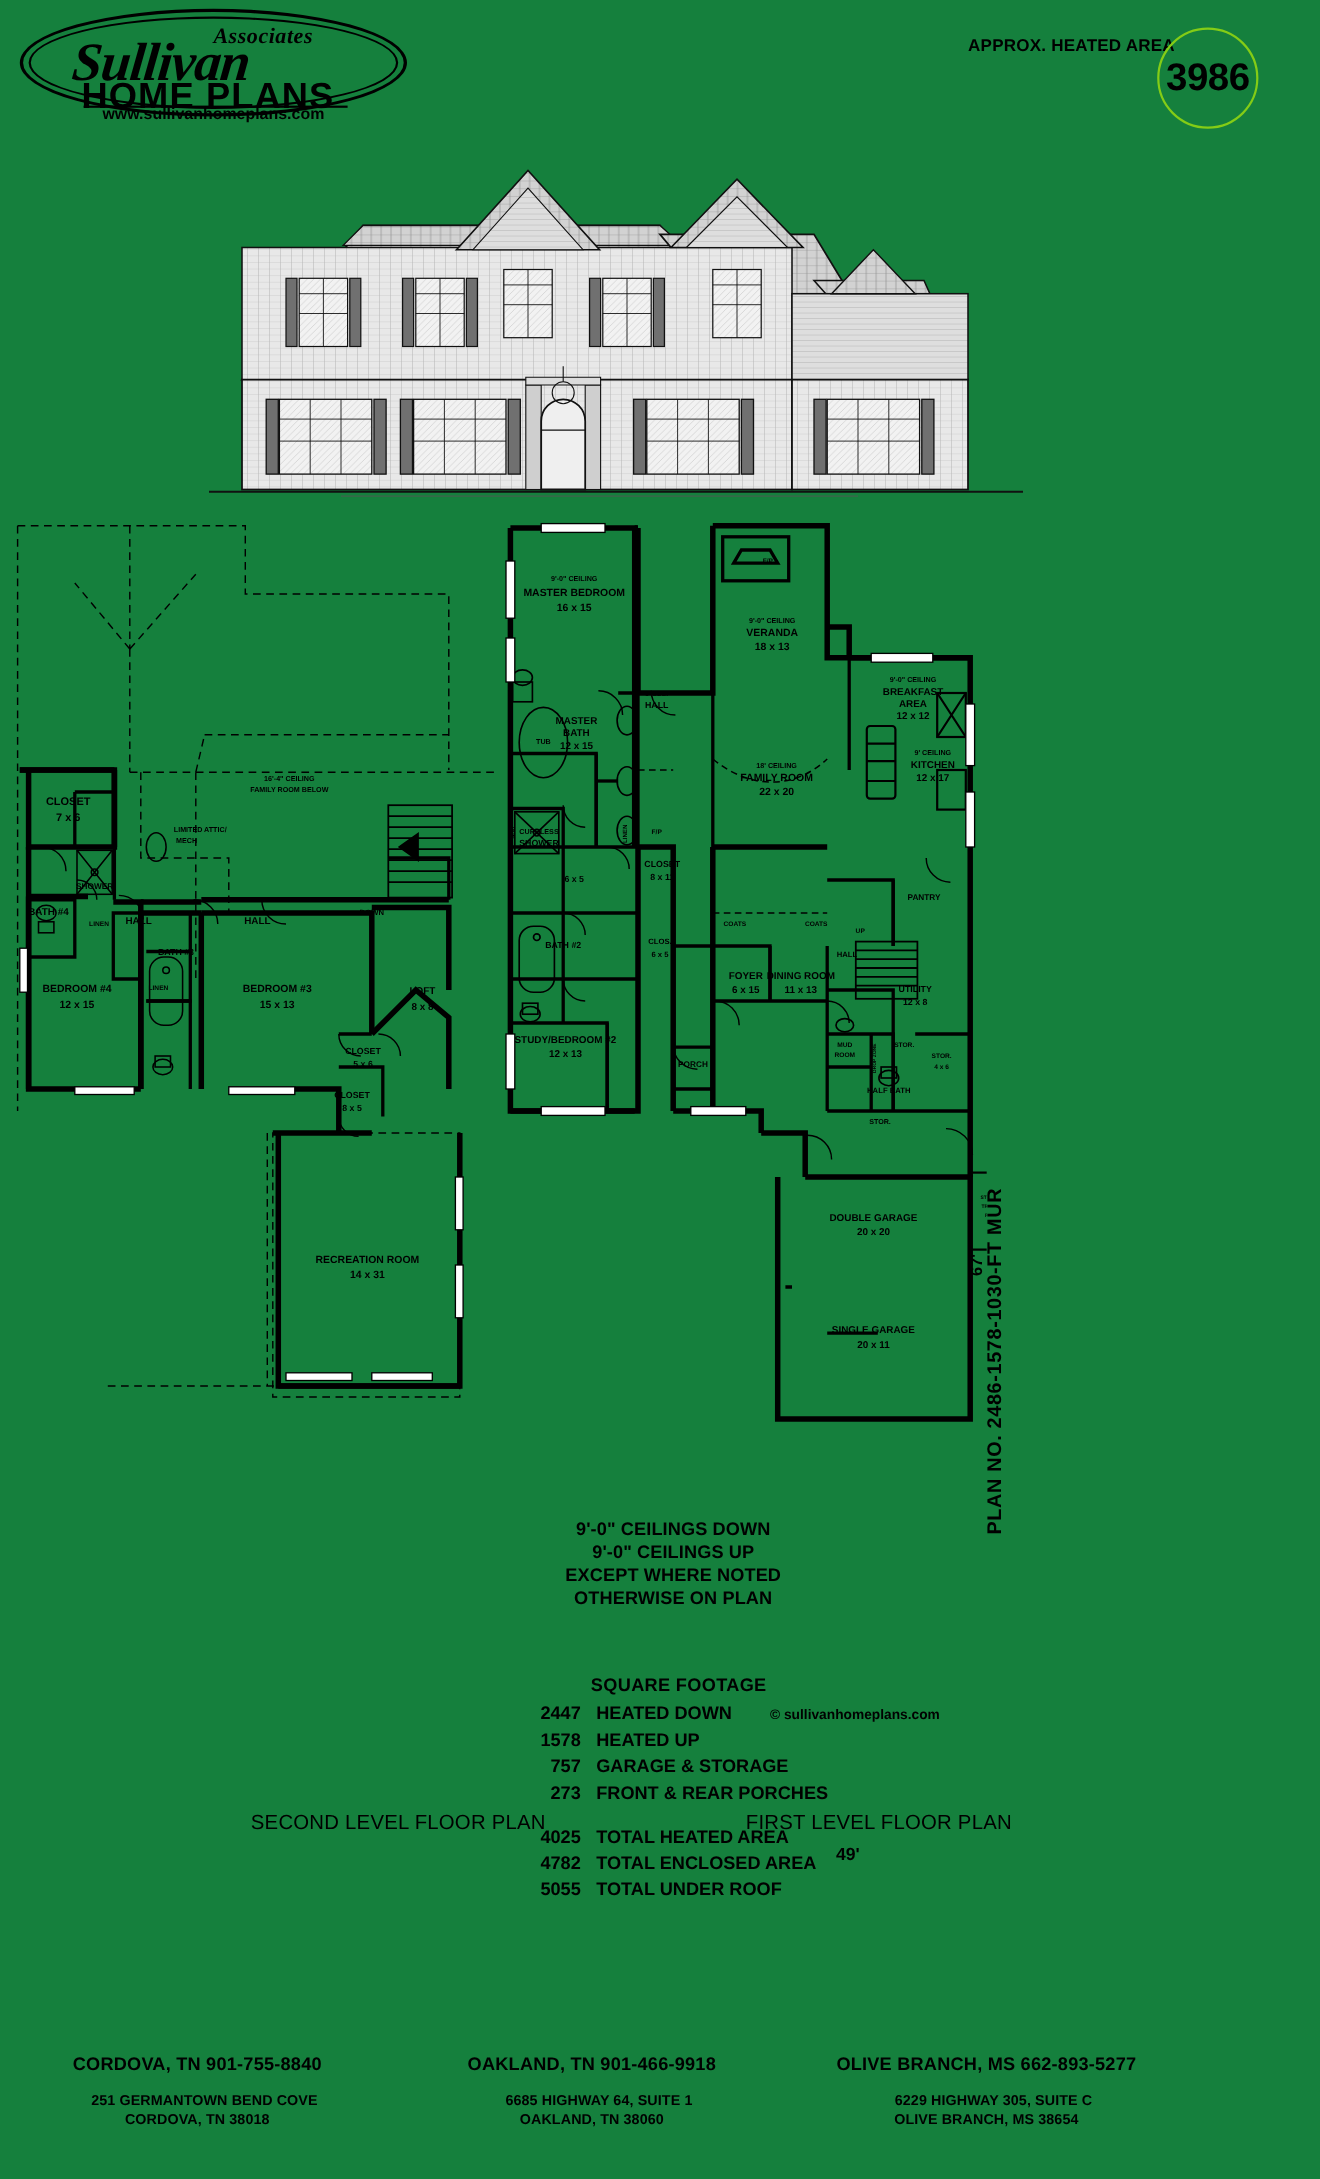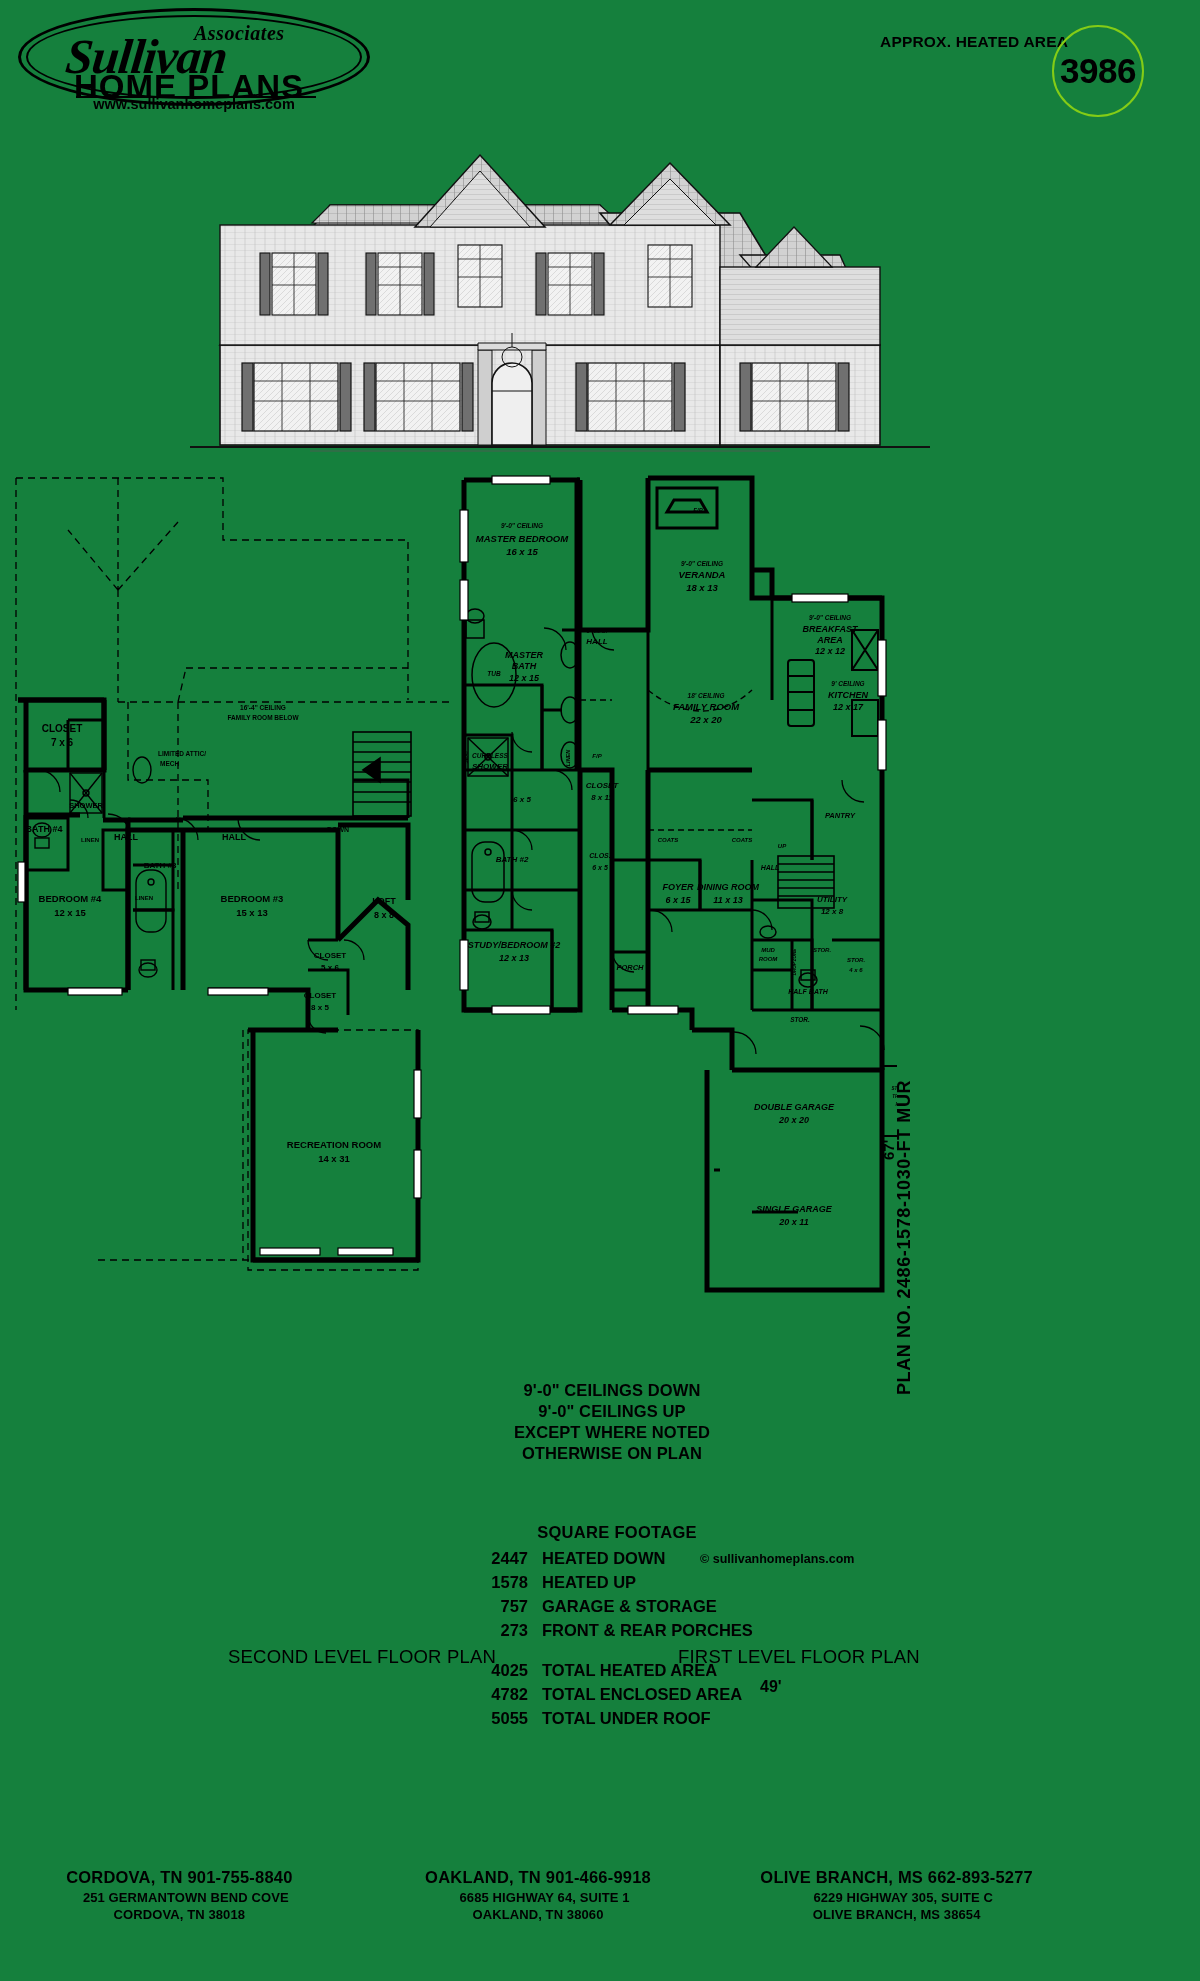--- a/index.html
+++ b/index.html
@@ -27,21 +27,21 @@
   .heated-circle span{font-weight:700;font-size:35px;letter-spacing:-.5px;}
 
   
   .elev{position:absolute;left:180px;top:95px;width:760px;height:380px;}
   .elev svg{display:block;}
 
   
   .plan{position:absolute;}
   .plan svg{display:block;}
   #second-plan{left:8px;top:470px;width:445px;height:830px;}
-  #first-plan{left:452px;top:470px;width:445px;height:830px;font-style:italic;}
+  #first-plan{left:452px;top:470px;width:445px;height:830px;}
 
   
   .rlabel{font-family:"Liberation Sans",sans-serif;font-weight:700;text-anchor:middle;fill:#000;}
 
   
   .ceil-note{position:absolute;left:452px;top:1380px;width:320px;text-align:center;
     font-weight:700;font-size:16.5px;line-height:21px;letter-spacing:.1px;}
   .sqft{position:absolute;left:452px;top:1520px;width:330px;font-weight:700;font-size:16.5px;line-height:24px;}
   .sqft .hdr{text-align:center;letter-spacing:.3px;margin-bottom:2px;}
   .sqft .row{display:flex;}
@@ -64,21 +64,21 @@
 
   
   .artist{position:absolute;left:18px;top:1778px;font-family:"Liberation Serif",serif;font-style:italic;font-size:17px;line-height:22px;letter-spacing:.6px;}
   .artist .sig{font-size:14.5px;letter-spacing:.8px;margin-top:5px;}
 
   
   .offices{position:absolute;left:0;top:1868px;width:1076px;display:flex;}
   .office{flex:1;text-align:center;}
   .office .ln1{font-weight:700;font-size:16.5px;letter-spacing:.2px;}
   .office .ln2,.office .ln3{font-weight:700;font-size:13px;line-height:17px;letter-spacing:.1px;}
-  .office .ln2{margin-top:2px;padding-left:13px;}
+  .office .ln2{margin-top:14px;padding-left:13px;}
 </style>
 </head>
 <body>
 
 <div class="page">
 
   <div class="logo">
     <div class="oval-outer"></div>
     <div class="oval-inner"></div>
     <div class="assoc">Associates</div>

